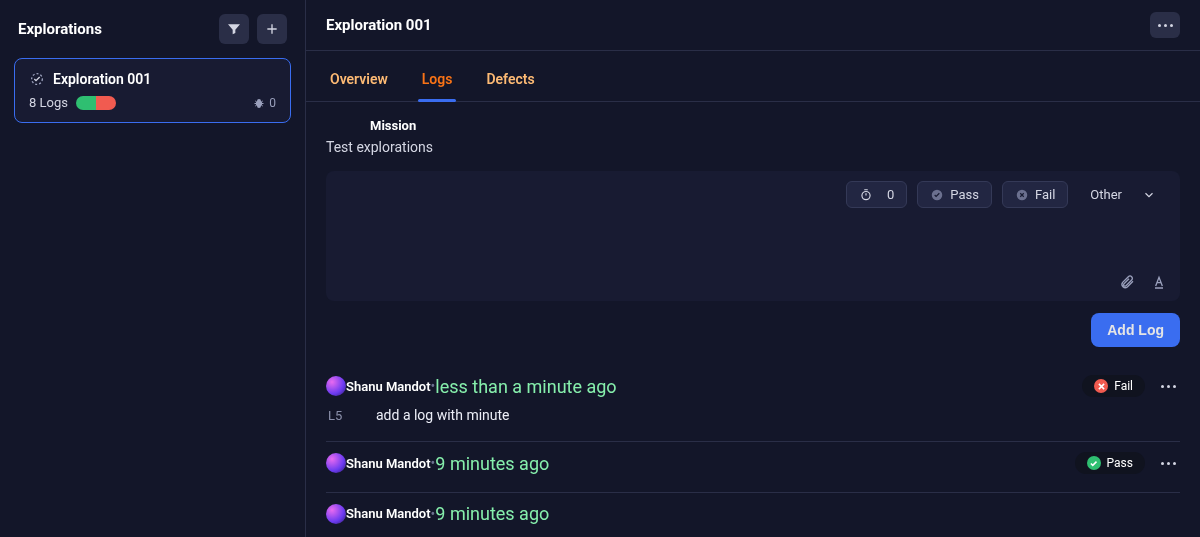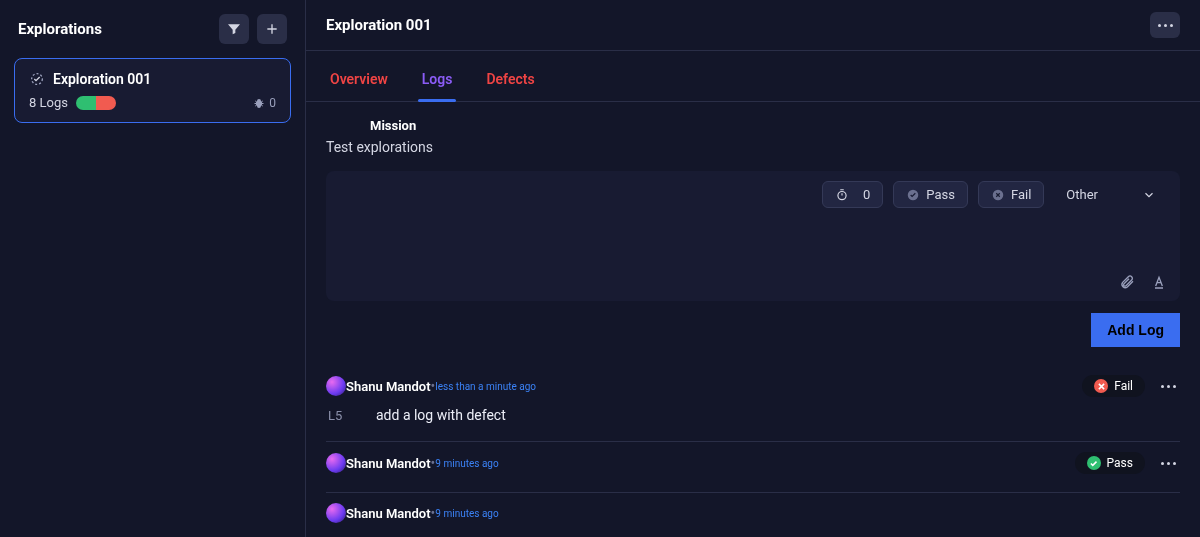--- a/index.html
+++ b/index.html
@@ -65,24 +65,24 @@
   .main-title { font-weight: 700; font-size: 15px; color: #fff; }
   .more-btn {
     width: 30px; height: 26px; background: #2a2e47; border-radius: 6px;
     display: flex; align-items: center; justify-content: center; cursor: pointer;
   }
   .more-dots { display: flex; gap: 3px; }
   .more-dots span { width: 3px; height: 3px; border-radius: 50%; background: #d4d6e3; }
 
   .tabs { display: flex; gap: 26px; padding: 0 20px; border-bottom: 1px solid #2a2e47; margin-top: 6px;}
   .tab {
-    padding: 14px 4px; color: #ef4444; font-weight: 600; font-size: 14px; cursor: pointer;
+    padding: 14px 4px; color: #fdba74; font-weight: 600; font-size: 14px; cursor: pointer;
     position: relative;
   }
-  .tab.active { color: #8b5cf6; }
+  .tab.active { color: #f97316; }
   .tab.active::after {
     content: ""; position: absolute; left: 0; right: 0; bottom: -1px;
     height: 3px; background: #3a6df0; border-radius: 2px;
   }
 
   .content { padding: 16px 20px; overflow-y: auto; flex: 1; }
   .mission-label { font-weight: 700; font-size: 13px; color: #fff; margin-bottom: 6px; padding-left: 44px; }
   .mission-text { color: #d4d6e3; font-size: 14px; margin-bottom: 16px; }
 
   .composer {
@@ -94,44 +94,44 @@
   }
   .composer-top { display: flex; justify-content: flex-end; gap: 10px; align-items: center; flex-wrap: wrap;}
   .chip {
     display: flex; align-items: center; gap: 6px;
     background: #222642; border: 1px solid #343957;
     padding: 5px 12px; border-radius: 6px; font-size: 13px; color: #d4d6e3;
     cursor: pointer;
   }
   .chip svg { width: 14px; height: 14px; }
   .chip.timer { gap: 14px; }
-  .chip.select { background: transparent; border: none; gap: 44px; }
+  .chip.select { background: transparent; border: none; gap: 20px; }
   .composer-bottom { display: flex; justify-content: flex-end; gap: 14px; }
   .ghost-icon { width: 18px; height: 18px; cursor: pointer; display:flex; align-items:center; justify-content:center;}
   .ghost-icon svg { width: 16px; height: 16px; stroke: #9aa0bc; fill: none; }
 
   .add-log-row { display: flex; justify-content: flex-end; margin: 12px 0 18px 0; }
   .btn-primary {
-    background: #3a6df0; color: #000000; font-weight: 600; font-size: 14px;
-    padding: 9px 16px; border-radius: 0; cursor: pointer; border: none;
+    background: #3a6df0; color: #e5e5e5; font-weight: 600; font-size: 14px;
+    padding: 9px 16px; border-radius: 8px; cursor: pointer; border: none;
   }
 
   
   .log-entry { padding: 10px 0 18px 0; border-bottom: 1px solid #2a2e47; }
   .log-entry:last-child { border-bottom: none; }
   .log-head { display: flex; align-items: center; justify-content: space-between; }
   .log-head-left { display: flex; align-items: center; }
   .avatar {
     width: 20px; height: 20px; border-radius: 50%;
     background: radial-gradient(circle at 30% 30%, #e86af0, #6a3af0 60%, #2a1a60);
     flex-shrink: 0;
   }
   .author { font-weight: 600; color: #fff; font-size: 13px; }
   .sep { color: #6b708f; }
-  .time { color: #3b82f6; font-size: 10px; }
+  .time { color: #86efac; font-size: 18px; }
   .log-head-right { display: flex; align-items: center; gap: 12px; }
   .badge {
     display: inline-flex; align-items: center; gap: 6px;
     background: #10131f; border-radius: 14px; padding: 4px 12px; font-size: 12px;
     color: #fff;
   }
   .badge .dot { width: 14px; height: 14px; border-radius: 50%; display:flex; align-items:center; justify-content:center;}
   .badge .dot svg { width: 9px; height: 9px; fill: #fff; }
   .badge.fail .dot { background: #f15b50; }
   .badge.pass .dot { background: #2fbf71; }
@@ -280,21 +280,21 @@
                 <span class="more-dots">
                   <span></span>
                   <span></span>
                   <span></span>
                 </span>
               </div>
           </div>
         </div>
         <div class="log-body">
           <span class="log-id">L5</span>
-          <span class="log-msg">add a log with defect</span>
+          <span class="log-msg">add a log with minute</span>
         </div>
       </div>
 
       <div class="log-entry">
         <div class="log-head">
           <div class="log-head-left">
             <div class="avatar"></div>
             <span class="author">Shanu Mandot</span>
             <span class="sep">•</span>
             <span class="time">9 minutes ago</span>

